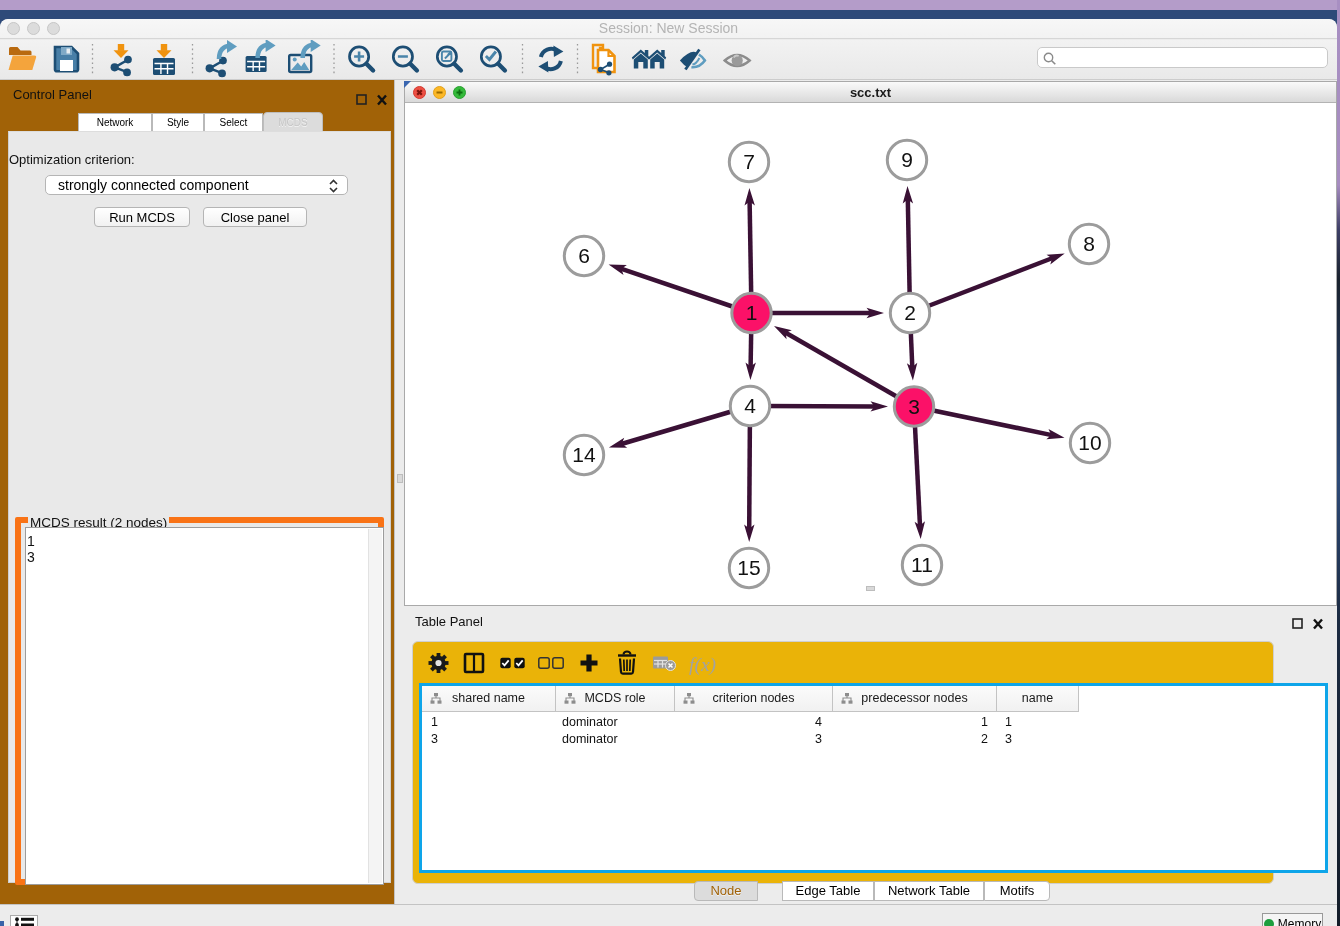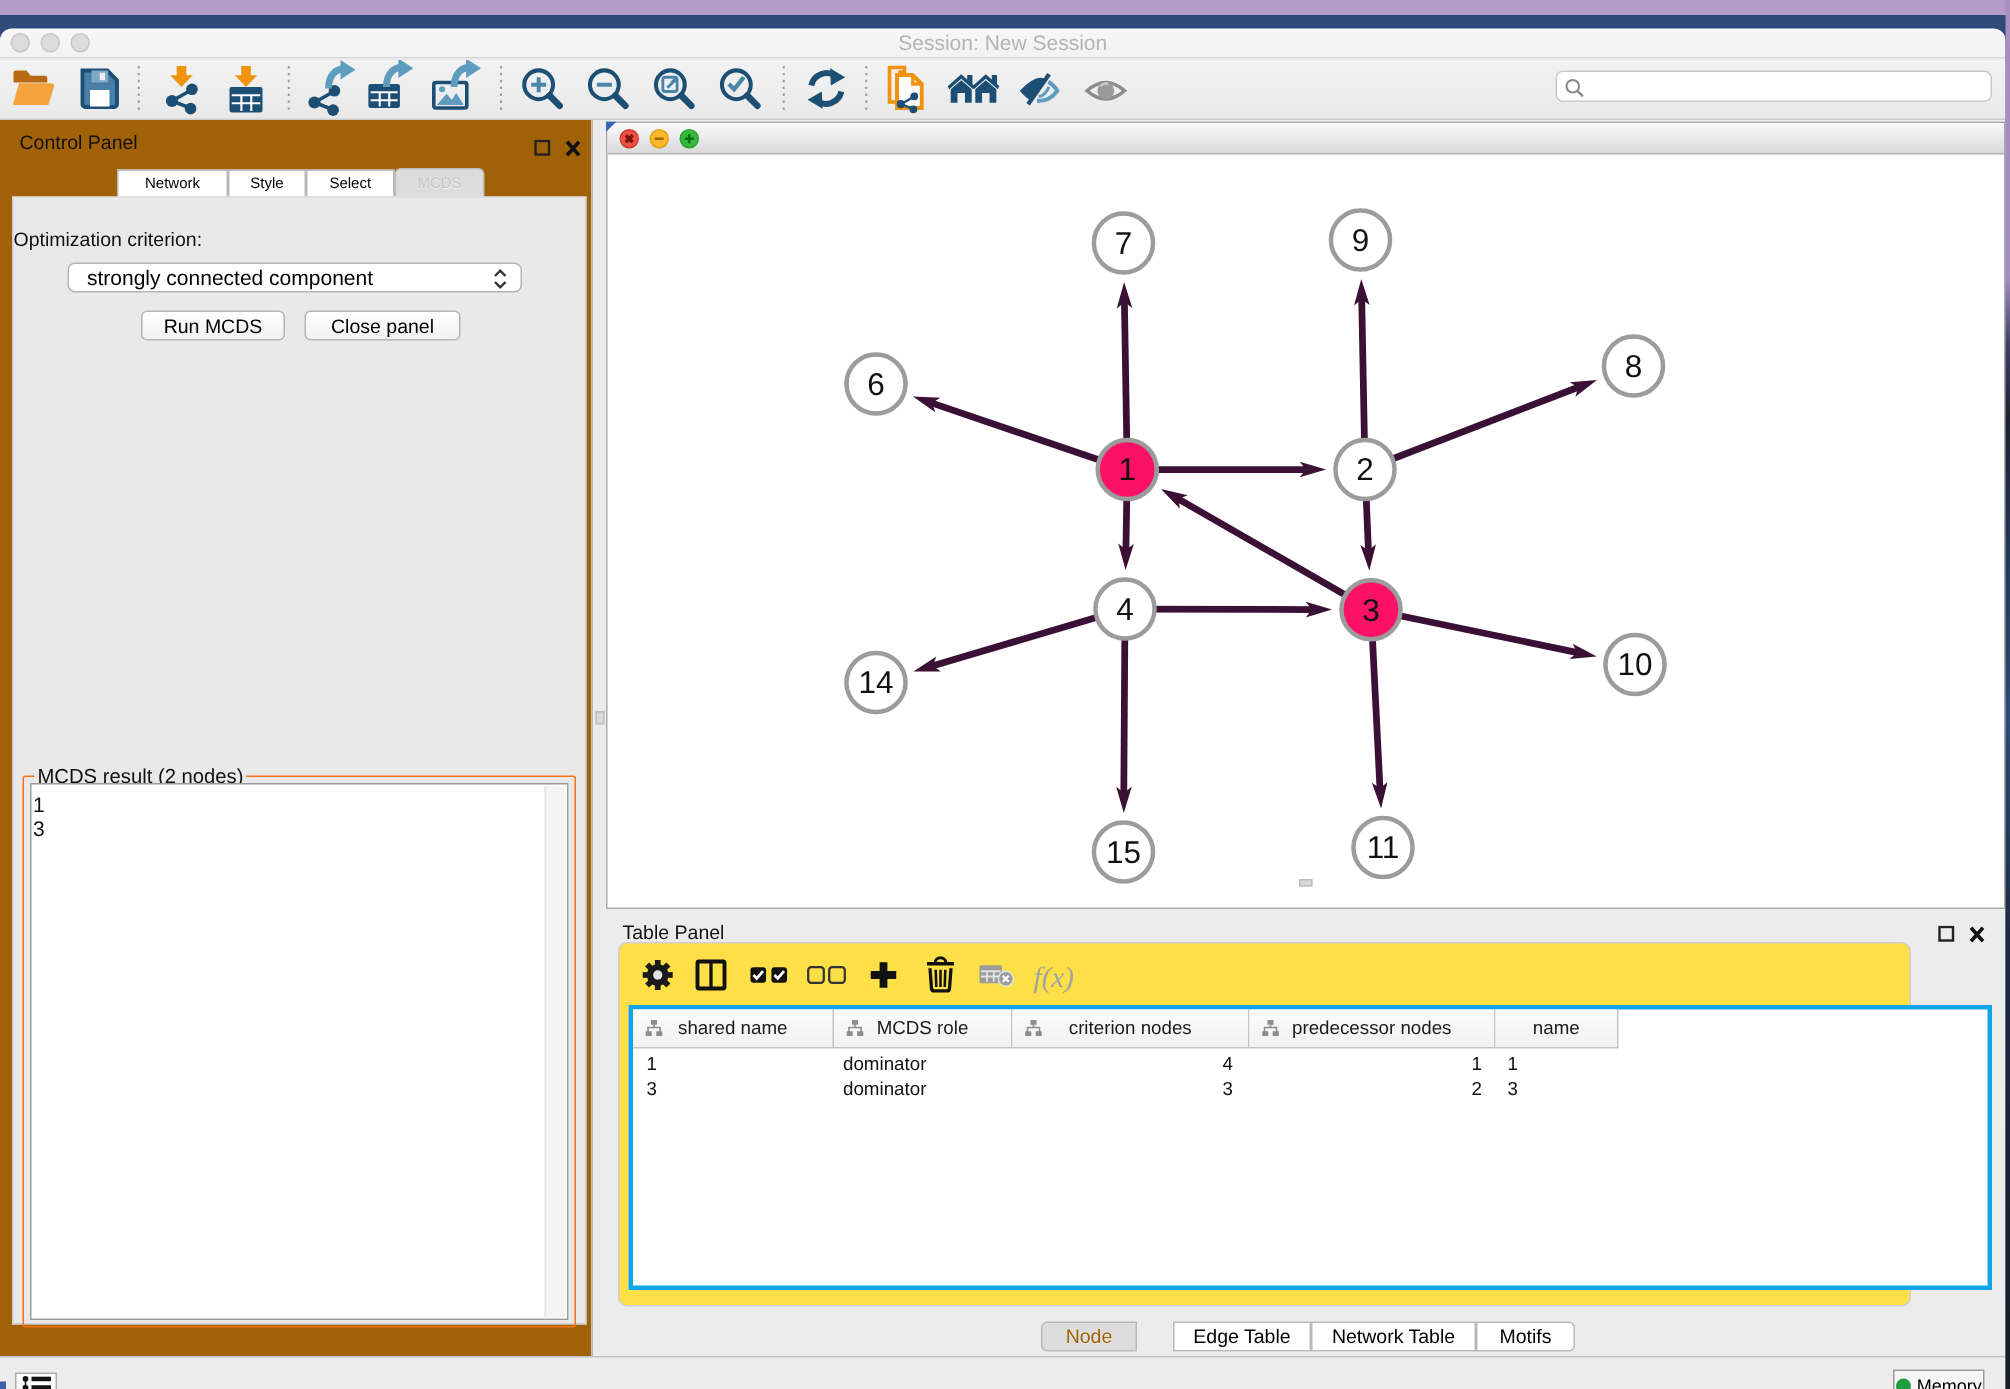--- a/index.html
+++ b/index.html
@@ -35,37 +35,37 @@
   .tabsel { background:#dcdcdc; color:#c6c6c6; text-shadow:0 1px 0 #f2f2f2; border-color:#bdbdbd; }
   
   #cpInner { left:8px; top:51px; width:383px; height:752px; background:#e9e9e9;
      border:1px solid #cfcfcf; border-top-color:#dddddd; }
   #optLabel { top:20px; left:0; width:100%; text-align:left; font-size:13px; color:#111; }
   #combo { left:36px; top:43px; width:303px; height:20px; background:#fff; border:1px solid #b5b5b5;
      border-radius:5px; font-size:14px; line-height:18px; padding-left:12px; color:#000; }
   .btn { position:absolute; top:75px; height:19.5px; background:linear-gradient(#ffffff,#f1f1f1);
      border:1px solid #b5b5b5; border-radius:4px; font-size:13px; text-align:center; line-height:19px; color:#000;}
   
-  #fs { left:6px; top:385px; width:369px; height:368px; border:1px solid #f97316; border-radius:2px; }
+  #fs { left:6px; top:385px; width:369px; height:368px; border:6px solid #f97316; border-radius:2px; }
   #fsLegend { left:7px; top:-8px; background:#e9e9e9; padding:0 2px; font-size:13.5px; color:#111; }
   #fsWhite { left:4px; top:4px; width:359px; height:358px; background:#fff; border:1px solid #9c9c9c; }
   #fsScroll { right:1px; top:1px; width:14px; height:354px; background:#f4f4f4; border-left:1px solid #e2e2e2; }
   #fsText { left:1px; top:5px; font-size:14px; line-height:16px; color:#111; }
   
   #netframe { left:404px; top:62px; width:933px; height:525px; background:#fff; border:1px solid #a9a9a9; }
   #nettitle { left:0; top:0; width:931px; height:21px;
      background:linear-gradient(#fafafa,#d9d9d9); border-bottom:1px solid #b3b3b3; }
   #nettext { width:100%; text-align:center; top:3px; font-size:13px; font-weight:700; color:#1a1a1a; }
   .mac { width:13px; height:13px; border-radius:50%; top:4px; }
   .mac svg { display:block; }
   
   #tp { left:396px; top:587px; width:941px; height:298px; background:#ececec; }
   #tpTitle { left:19px; top:8px; font-size:13px; color:#111; }
   #tpBtns { right:12px; top:10px; }
-  #tpBox { left:16px; top:22px; width:862px; height:243px; background:#fde047;
+  #tpBox { left:16px; top:35px; width:862px; height:243px; background:#eab308;
      border:1px solid #cfcfcf; border-radius:6px; }
   #tbl { left:6px; top:41px; width:909px; height:190px; background:#fff; border:3px solid #0ea5e9; }
   .th { position:absolute; top:0; height:25px; border-right:1px solid #c3c3c3;
       background:linear-gradient(#fbfbfb,#f1f1f1); font-size:12.5px; color:#1a1a1a; }
   .thlab { width:100%; text-align:center; top:5px; }
   .td { position:absolute; font-size:12.5px; color:#111; }
   
   .btab { position:absolute; top:0; height:20px; background:#fff; border:1px solid #b9b9b9;
       font-size:13px; text-align:center; line-height:18px; color:#000; }
   
@@ -268,20 +268,21 @@
       <div class="abs mac" style="left:28px; background:#fcb826; border:1px solid #e2a11b;">
           <svg width="11" height="11" viewBox="0 0 11 11">
             <path d="M2.5,5.5 H8.5" stroke="#9a6b00" stroke-width="1.8"></path>
           </svg>
         </div>
       <div class="abs mac" style="left:48px; background:#35ba3b; border:1px solid #2aa032;">
           <svg width="11" height="11" viewBox="0 0 11 11">
             <path d="M2.5,5.5 H8.5 M5.5,2.5 V8.5" stroke="#0c6e11" stroke-width="1.8"></path>
           </svg>
         </div>
+      <div class="abs" id="nettext">scc.txt</div>
     </div>
     <svg class="abs" style="left:0; top:22px;" width="931" height="501" viewBox="0 0 931 501">
 <line x1="346.5" y1="209.0" x2="344.6" y2="97.0" stroke="#3a1135" stroke-width="4.5"></line>
 <path d="M344.4,84.0 L349.9,101.4 L344.7,97.5 L339.5,101.6 Z" fill="#3a1135"></path>
 <line x1="346.5" y1="209.0" x2="215.9" y2="164.6" stroke="#3a1135" stroke-width="4.5"></line>
 <path d="M203.6,160.4 L221.9,161.1 L216.4,164.7 L218.5,170.9 Z" fill="#3a1135"></path>
 <line x1="346.5" y1="209.0" x2="466.0" y2="209.0" stroke="#3a1135" stroke-width="4.5"></line>
 <path d="M479.0,209.0 L461.5,214.2 L465.5,209.0 L461.5,203.8 Z" fill="#3a1135"></path>
 <line x1="346.5" y1="209.0" x2="345.6" y2="263.0" stroke="#3a1135" stroke-width="4.5"></line>
 <path d="M345.4,276.0 L340.5,258.4 L345.6,262.5 L350.9,258.6 Z" fill="#3a1135"></path>

